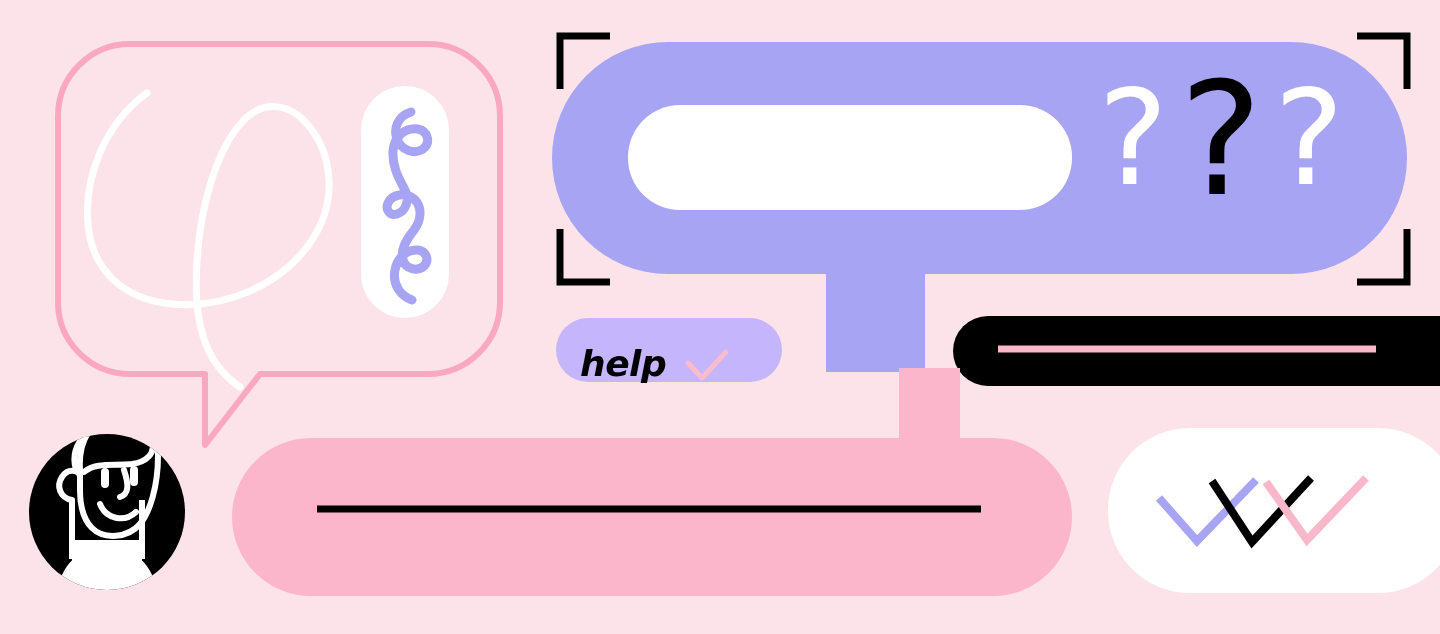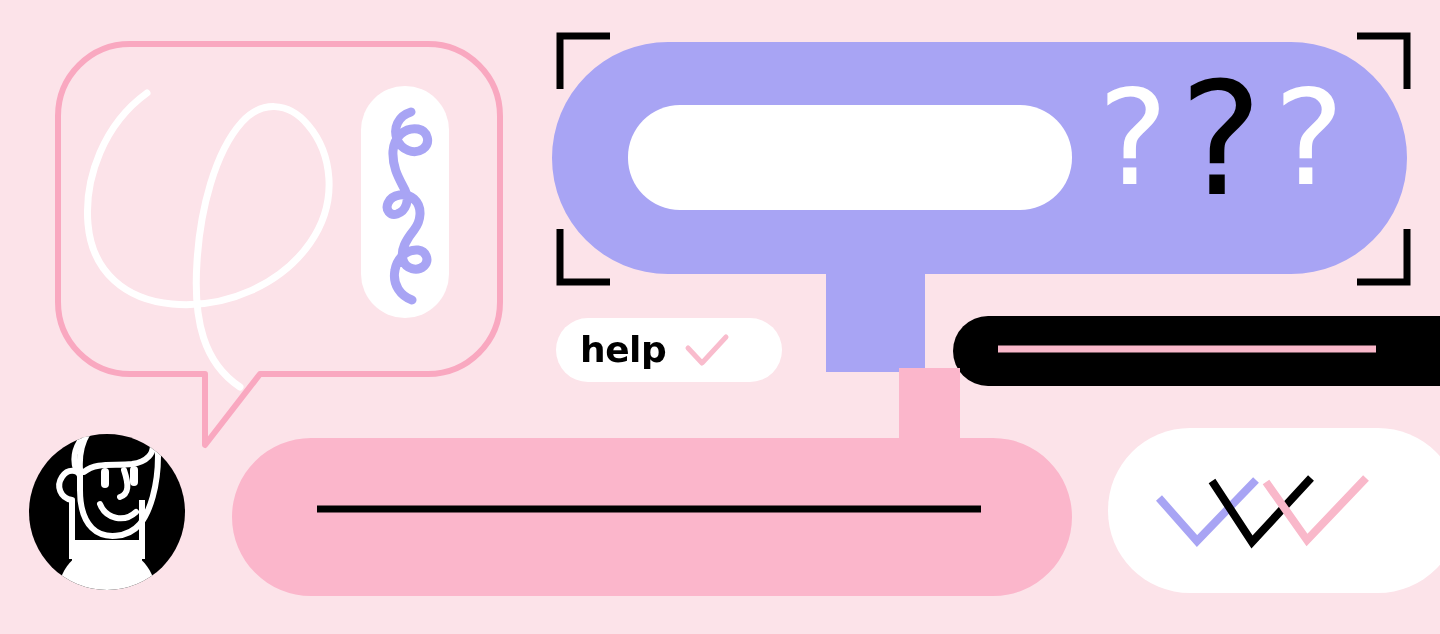--- a/index.html
+++ b/index.html
@@ -24,27 +24,28 @@
     width: 1440px;
     height: 634px;
     display: block;
   }
   .help-chip {
     position: absolute;
     left: 556px;
     top: 318px;
     width: 226px;
     height: 64px;
-    background: #ffffff;
+    background: #c4b5fd;
     border-radius: 32px;
     display: flex;
-    align-items: center;
+    align-items: flex-end;
     padding: 0 24px;
     box-sizing: border-box;
     z-index: 6;
+    font-style: italic;
   }
   .help-chip .label {
     font-family: "DejaVu Sans", sans-serif;
     font-size: 36px;
     font-weight: 700;
     color: #000000;
     letter-spacing: -0.5px;
     line-height: 1;
   }
   .help-chip .tick {

